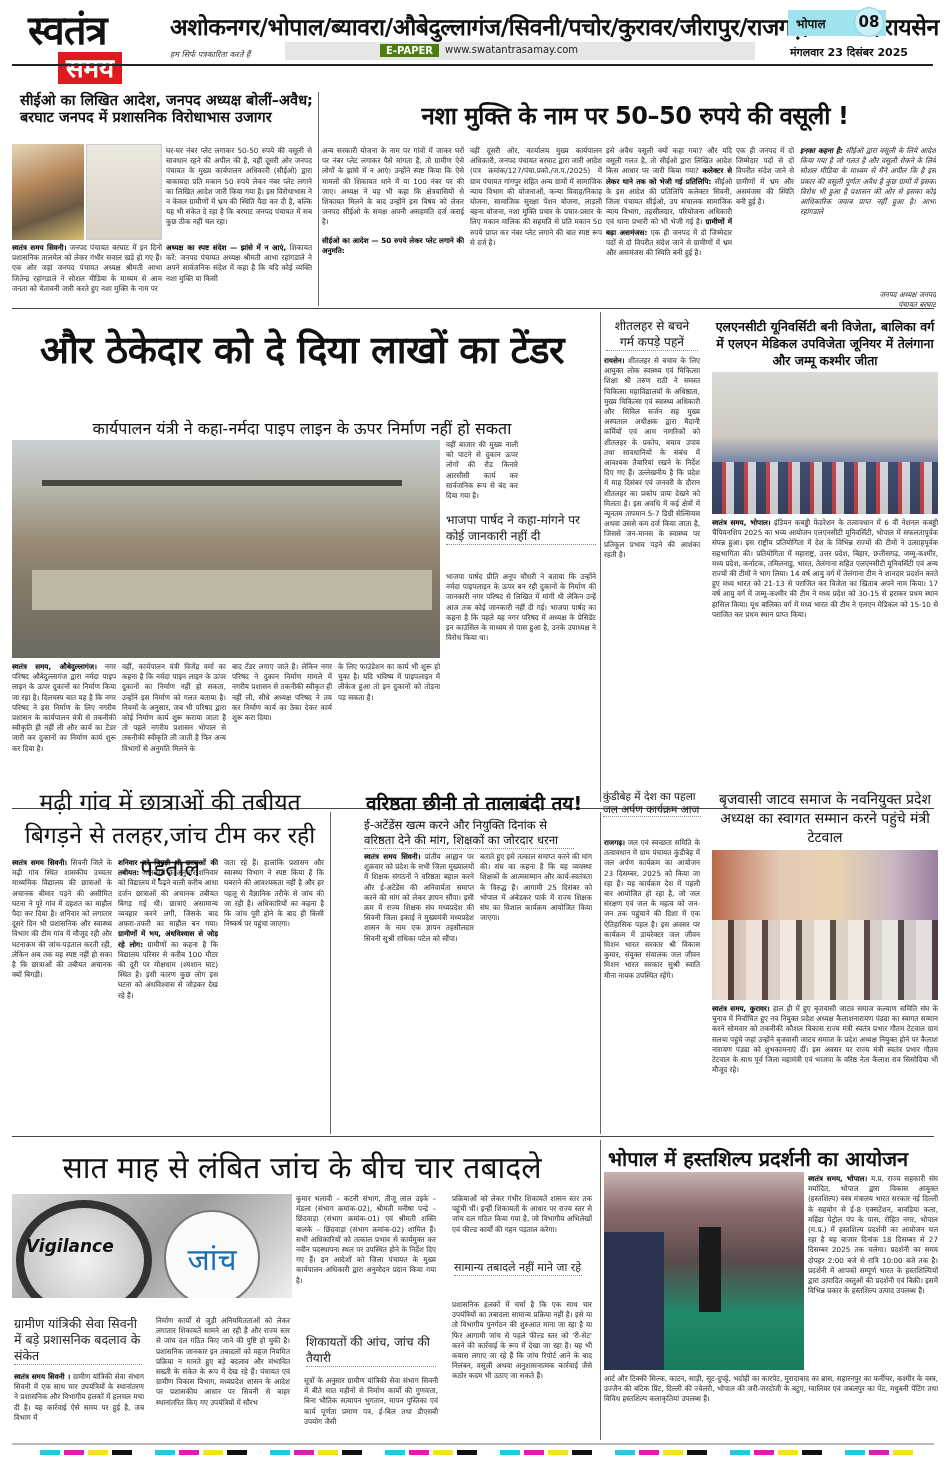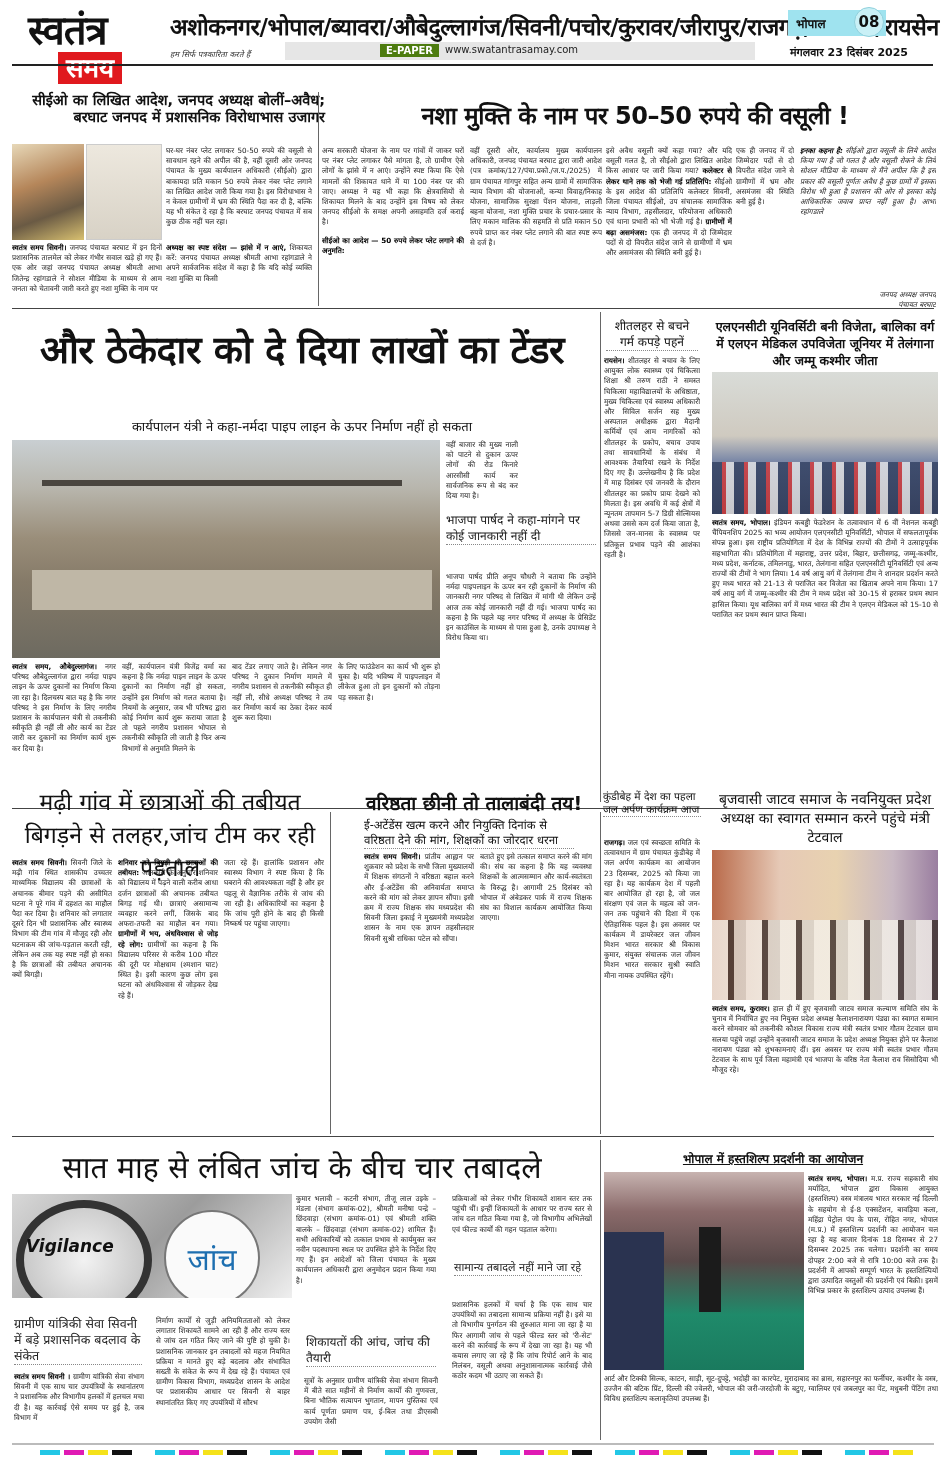--- a/index.html
+++ b/index.html
@@ -42,21 +42,21 @@
   <span class="epaper-badge">E-PAPER</span>
   <span class="epaper-url">www.swatantrasamay.com</span>
 </div>
 <div class="abs city-tag">
   <span style="left:8px">भोपाल</span>
   <div class="page-circle">08</div>
 </div>
 <div class="abs date">मंगलवार 23 दिसंबर 2025</div>
 <div class="abs mast-rule"></div>
 
-<div class="abs hl" style="left:20px;top:92px;width:305px;font-size:14.5px;text-align:right;">सीईओ का लिखित आदेश, जनपद अध्यक्ष बोलीं–अवैध; बरघाट जनपद में प्रशासनिक विरोधाभास उजागर</div>
+<div class="abs hl" style="left:20px;top:92px;width:305px;font-size:14.5px;text-align:left;">सीईओ का लिखित आदेश, जनपद अध्यक्ष बोलीं–अवैध; बरघाट जनपद में प्रशासनिक विरोधाभास उजागर</div>
 <div class="abs photo" style="left:12px;top:144px;width:72px;height:96px;background:linear-gradient(160deg,#e7d8b8 0%,#b5865a 40%,#6a5a44 70%,#d8c070 100%);"></div>
 <div class="abs photo" style="left:86px;top:144px;width:76px;height:96px;background:linear-gradient(180deg,#ede8de,#d8d2c6);border:1px solid #ccc;"></div>
 <div class="abs body-text" style="left:12px;top:243px;width:150px;height:62px;"><b>स्वतंत्र समय सिवनी।</b> <span>जनपद पंचायत बरघाट में इन दिनों प्रशासनिक तालमेल को लेकर गंभीर सवाल खड़े हो गए हैं। एक ओर जहां जनपद पंचायत अध्यक्ष श्रीमती आभा जितेन्द्र रहांगडाले ने सोशल मीडिया के माध्यम से आम जनता को चेतावनी जारी करते हुए नशा मुक्ति के नाम पर</span></div>
 <div class="abs body-text" style="left:166px;top:146px;width:146px;height:95px;">घर-घर नंबर प्लेट लगाकर 50-50 रुपये की वसूली से सावधान रहने की अपील की है, वहीं दूसरी ओर जनपद पंचायत के मुख्य कार्यपालन अधिकारी (सीईओ) द्वारा बाकायदा प्रति मकान 50 रुपये लेकर नंबर प्लेट लगाने का लिखित आदेश जारी किया गया है। इस विरोधाभास ने न केवल ग्रामीणों में भ्रम की स्थिति पैदा कर दी है, बल्कि यह भी संकेत दे रहा है कि बरघाट जनपद पंचायत में सब कुछ ठीक नहीं चल रहा।</div>
 <div class="abs body-text" style="left:166px;top:243px;width:146px;height:62px;"><b>अध्यक्ष का स्पष्ट संदेश — झांसे में न आएं,</b> <span>शिकायत करें: जनपद पंचायत अध्यक्ष श्रीमती आभा रहांगडाले ने अपने सार्वजनिक संदेश में कहा है कि यदि कोई व्यक्ति नशा मुक्ति या किसी</span></div>
 <div class="abs col-rule" style="left:318px;top:92px;height:214px;"></div>
 
 <div class="abs hl" style="left:330px;top:103px;width:610px;font-size:24px;white-space:nowrap;letter-spacing:-0.5px;text-align:center;">नशा मुक्ति के नाम पर 50–50 रुपये की वसूली !</div>
 <div class="abs body-text" style="left:322px;top:146px;width:142px;height:160px;">अन्य सरकारी योजना के नाम पर गांवों में जाकर घरों पर नंबर प्लेट लगाकर पैसे मांगता है, तो ग्रामीण ऐसे लोगों के झांसे में न आएं। उन्होंने स्पष्ट किया कि ऐसे मामलों की शिकायत थाने में या 100 नंबर पर की जाए। अध्यक्ष ने यह भी कहा कि क्षेत्रवासियों से शिकायत मिलने के बाद उन्होंने इस विषय को लेकर जनपद सीईओ के समक्ष अपनी असहमति दर्ज कराई है।</div>
 <div class="abs body-text" style="left:322px;top:236px;width:142px;height:70px;"><b>सीईओ का आदेश — 50 रुपये लेकर प्लेट लगाने की अनुमति:</b></div>
@@ -66,21 +66,21 @@
 <div class="abs body-text" style="left:800px;top:146px;width:136px;height:150px;font-style:italic;"><b>इनका कहना है:</b> <span>सीईओ द्वारा वसूली के लिये आदेश किया गया है जो गलत है और वसूली रोकने के लिये सोशल मीडिया के माध्यम से मैंने अपील कि है इस प्रकार की वसूली पूर्णतः अवैध है कुछ ग्रामों में इसका विरोध भी हुआ है प्रशासन की ओर से इसका कोई आधिकारिक जवाब प्राप्त नहीं हुआ है।</span> <span>आभा रहांगडाले</span></div>
 <div class="abs body-text" style="left:800px;top:290px;width:136px;text-align:right;font-style:italic;">
     <div>जनपद अध्यक्ष जनपद</div>
     <div>पंचायत बरघाट</div>
   </div>
 <div class="abs hline" style="left:12px;top:308px;width:922px;"></div>
 
 <div class="abs hl" style="left:12px;top:328px;width:580px;font-size:38px;line-height:44px;text-align:center;letter-spacing:-0.5px;">
   <div>और ठेकेदार को दे दिया लाखों का टेंडर</div>
 </div>
-<div class="abs" style="left:12px;top:417px;width:580px;text-align:center;font-size:13px;color:#111;">कार्यपालन यंत्री ने कहा-नर्मदा पाइप लाइन के ऊपर निर्माण नहीं हो सकता</div>
+<div class="abs" style="left:12px;top:417px;width:580px;text-align:center;font-size:16px;color:#111;">कार्यपालन यंत्री ने कहा-नर्मदा पाइप लाइन के ऊपर निर्माण नहीं हो सकता</div>
 <div class="abs photo" style="left:12px;top:440px;width:428px;height:218px;background:linear-gradient(180deg,#c9cfd2 0%,#b8b6ad 22%,#9a8e7a 45%,#857a68 65%,#6d6a60 100%);">
   <div style="position:absolute;left:30px;top:40px;width:360px;height:6px;background:#4a4640;"></div>
   <div style="position:absolute;left:20px;top:130px;width:400px;height:40px;background:#bfb7a6;"></div>
 </div>
 <div class="abs body-text" style="left:446px;top:440px;width:72px;height:70px;">वहीं बाजार की मुख्य नाली को पाटने से दुकान ऊपर लोगों की रोड किनारे आरसीसी कार्य कर सार्वजनिक रूप से बंद कर दिया गया है।</div>
 <div class="abs sub-hl boxed" style="left:446px;top:512px;width:150px;font-size:12px;line-height:16px;">भाजपा पार्षद ने कहा-मांगने पर कोई जानकारी नहीं दी</div>
 <div class="abs body-text" style="left:446px;top:572px;width:150px;height:230px;">भाजपा पार्षद प्रीति अनूप चौधरी ने बताया कि उन्होंने नर्मदा पाइपलाइन के ऊपर बन रही दुकानों के निर्माण की जानकारी नगर परिषद से लिखित में मांगी थी लेकिन उन्हें आज तक कोई जानकारी नहीं दी गई। भाजपा पार्षद का कहना है कि पहले यह नगर परिषद में अध्यक्ष के प्रेसिडेंट इन काउंसिल के माध्यम से पास हुआ है, उनके उपाध्यक्ष ने विरोध किया था।</div>
 <div class="abs body-text" style="left:12px;top:662px;width:104px;height:140px;"><b>स्वतंत्र समय, औबेदुल्लागंज।</b> <span>नगर परिषद औबेदुल्लागंज द्वारा नर्मदा पाइप लाइन के ऊपर दुकानों का निर्माण किया जा रहा है। दिलचस्प बात यह है कि नगर परिषद ने इस निर्माण के लिए नगरीय प्रशासन के कार्यपालन यंत्री से तकनीकी स्वीकृति ही नहीं ली और कार्य का टेंडर जारी कर दुकानों का निर्माण कार्य शुरू कर दिया है।</span></div>
 <div class="abs body-text" style="left:122px;top:662px;width:104px;height:140px;">वहीं, कार्यपालन यंत्री विजेंद्र वर्मा का कहना है कि नर्मदा पाइन लाइन के ऊपर दुकानों का निर्माण नहीं हो सकता, उन्होंने इस निर्माण को गलत बताया है। नियमों के अनुसार, जब भी परिषद द्वारा कोई निर्माण कार्य शुरू कराया जाता है तो पहले नगरीय प्रशासन भोपाल से तकनीकी स्वीकृति ली जाती है फिर अन्य विभागों से अनुमति मिलने के</div>
 <div class="abs body-text" style="left:232px;top:662px;width:100px;height:140px;">बाद टेंडर लगाए जाते है। लेकिन नगर परिषद ने दुकान निर्माण मामले में नगरीय प्रशासन से तकनीकी स्वीकृत ही नहीं ली, सीधे अध्यक्ष परिषद ने तय कर निर्माण कार्य का ठेका देकर कार्य शुरू करा दिया।</div>
@@ -131,21 +131,21 @@
 <div class="abs body-text" style="left:14px;top:1372px;width:130px;height:66px;"><b>स्वतंत्र समय सिवनी ।</b> <span>ग्रामीण यांत्रिकी सेवा संभाग सिवनी में एक साथ चार उपयंत्रियों के स्थानांतरण ने प्रशासनिक और विभागीय हलकों में हलचल मचा दी है। यह कार्रवाई ऐसे समय पर हुई है, जब विभाग में</span></div>
 <div class="abs body-text" style="left:156px;top:1316px;width:134px;height:122px;">निर्माण कार्यों से जुड़ी अनियमितताओं को लेकर लगातार शिकायतें सामने आ रही हैं और राज्य स्तर से जांच दल गठित किए जाने की पुष्टि हो चुकी है। प्रशासनिक जानकार इन तबादलों को महज नियमित प्रक्रिया न मानते हुए बड़े बदलाव और संभावित सख्ती के संकेत के रूप में देख रहे हैं। पंचायत एवं ग्रामीण विकास विभाग, मध्यप्रदेश शासन के आदेश पर प्रशासकीय आधार पर सिवनी से बाहर स्थानांतरित किए गए उपयंत्रियों में सौरभ</div>
 <div class="abs body-text" style="left:296px;top:1194px;width:140px;height:124px;">कुमार भलावी – कटनी संभाग, तीजू लाल उइके – मंडला (संभाग क्रमांक-02), श्रीमती मनीषा पन्द्रे – छिंदवाड़ा (संभाग क्रमांक-01) एवं श्रीमती शक्ति बालके – छिंदवाड़ा (संभाग क्रमांक-02) शामिल हैं। सभी अधिकारियों को तत्काल प्रभाव से कार्यमुक्त कर नवीन पदस्थापना स्थल पर उपस्थित होने के निर्देश दिए गए हैं। इन आदेशों को जिला पंचायत के मुख्य कार्यपालन अधिकारी द्वारा अनुमोदन प्रदान किया गया है।</div>
 <div class="abs sub-hl boxed" style="left:306px;top:1334px;width:130px;font-size:12px;line-height:16px;">शिकायतों की आंच, जांच की तैयारी</div>
 <div class="abs body-text" style="left:304px;top:1376px;width:134px;height:62px;">सूत्रों के अनुसार ग्रामीण यांत्रिकी सेवा संभाग सिवनी में बीते सात महीनों से निर्माण कार्यों की गुणवत्ता, बिना भौतिक सत्यापन भुगतान, मापन पुस्तिका एवं कार्य पूर्णता प्रमाण पत्र, ई-बिल तथा डीएसबी उपयोग जैसी</div>
 <div class="abs body-text" style="left:452px;top:1194px;width:140px;height:60px;">प्रक्रियाओं को लेकर गंभीर शिकायतें शासन स्तर तक पहुंची थीं। इन्हीं शिकायतों के आधार पर राज्य स्तर से जांच दल गठित किया गया है, जो विभागीय अभिलेखों एवं फील्ड कार्यों की गहन पड़ताल करेगा।</div>
 <div class="abs sub-hl boxed" style="left:454px;top:1260px;width:128px;font-size:11px;line-height:15px;">सामान्य तबादले नहीं माने जा रहे</div>
 <div class="abs body-text" style="left:452px;top:1300px;width:140px;height:138px;">प्रशासनिक हलकों में चर्चा है कि एक साथ चार उपयंत्रियों का तबादला सामान्य प्रक्रिया नहीं है। इसे या तो विभागीय पुनर्गठन की शुरुआत माना जा रहा है या फिर आगामी जांच से पहले फील्ड स्तर को 'री-सेट' करने की कार्रवाई के रूप में देखा जा रहा है। यह भी कयास लगाए जा रहे हैं कि जांच रिपोर्ट आने के बाद निलंबन, वसूली अथवा अनुशासनात्मक कार्रवाई जैसे कठोर कदम भी उठाए जा सकते हैं।</div>
 
 <div class="abs col-rule" style="left:600px;top:1140px;height:300px;"></div>
-<div class="abs hl" style="left:608px;top:1148px;width:330px;font-size:12px;line-height:22px;text-align:center;text-decoration:underline;">भोपाल में हस्तशिल्प प्रदर्शनी का आयोजन</div>
+<div class="abs hl" style="left:608px;top:1148px;width:330px;font-size:20px;line-height:22px;text-align:left;">भोपाल में हस्तशिल्प प्रदर्शनी का आयोजन</div>
 <div class="abs photo" style="left:604px;top:1172px;width:200px;height:198px;background:linear-gradient(180deg,#c7b3b0 0%,#8a6a6a 20%,#5a4a4a 45%,#1f8a6a 72%,#1a7a5e 100%);">
   <div style="position:absolute;left:0;top:60px;width:60px;height:138px;background:#2a3350;"></div>
   <div style="position:absolute;left:95px;top:55px;width:22px;height:85px;background:#1b1b1b;"></div>
 </div>
 <div class="abs body-text" style="left:808px;top:1174px;width:130px;height:200px;"><b>स्वतंत्र समय, भोपाल।</b> <span>म.प्र. राज्य सहकारी संघ मर्यादित, भोपाल द्वारा विकास आयुक्त (हस्तशिल्प) वस्त्र मंत्रालय भारत सरकार नई दिल्ली के सहयोग से ई-8 एक्सटेंशन, बावड़िया कला, महिंद्रा पेट्रोल पंप के पास, रोहित नगर, भोपाल (म.प्र.) में हस्तशिल्प प्रदर्शनी का आयोजन चल रहा है यह बाजार दिनांक 18 दिसम्बर से 27 दिसम्बर 2025 तक चलेगा। प्रदर्शनी का समय दोपहर 2:00 बजे से रात्रि 10:00 बजे तक है। प्रदर्शनी में आपको सम्पूर्ण भारत के हस्तशिल्पियों द्वारा उत्पादित वस्तुओं की प्रदर्शनी एवं बिक्री। इसमें विभिन्न प्रकार के हस्तशिल्प उत्पाद उपलब्ध हैं।</span></div>
 <div class="abs body-text" style="left:604px;top:1374px;width:334px;height:64px;">आर्ट और टिक्की सिल्क, काटन, साड़ी, सूट-दुपट्टे, भदोही का कारपेट, मुरादाबाद का ब्रास, सहारनपुर का फर्नीचर, कश्मीर के वस्त्र, उज्जैन की बटिक प्रिंट, दिल्ली की ज्वेलरी, भोपाल की जरी-जरदोजी के बटुए, ग्वालियर एवं जबलपुर का पेंट, मधुबनी पेंटिंग तथा विविध हस्तशिल्प कलाकृतियां उपलब्ध हैं।</div>
 
 <div class="abs" style="left:12px;top:1443px;width:922px;height:2px;background:#bbb;"></div>
 <div class="abs cmyk" style="left:40px;background:#22c7e6;"></div>
 <div class="abs cmyk" style="left:64px;background:#e01ab4;"></div>

